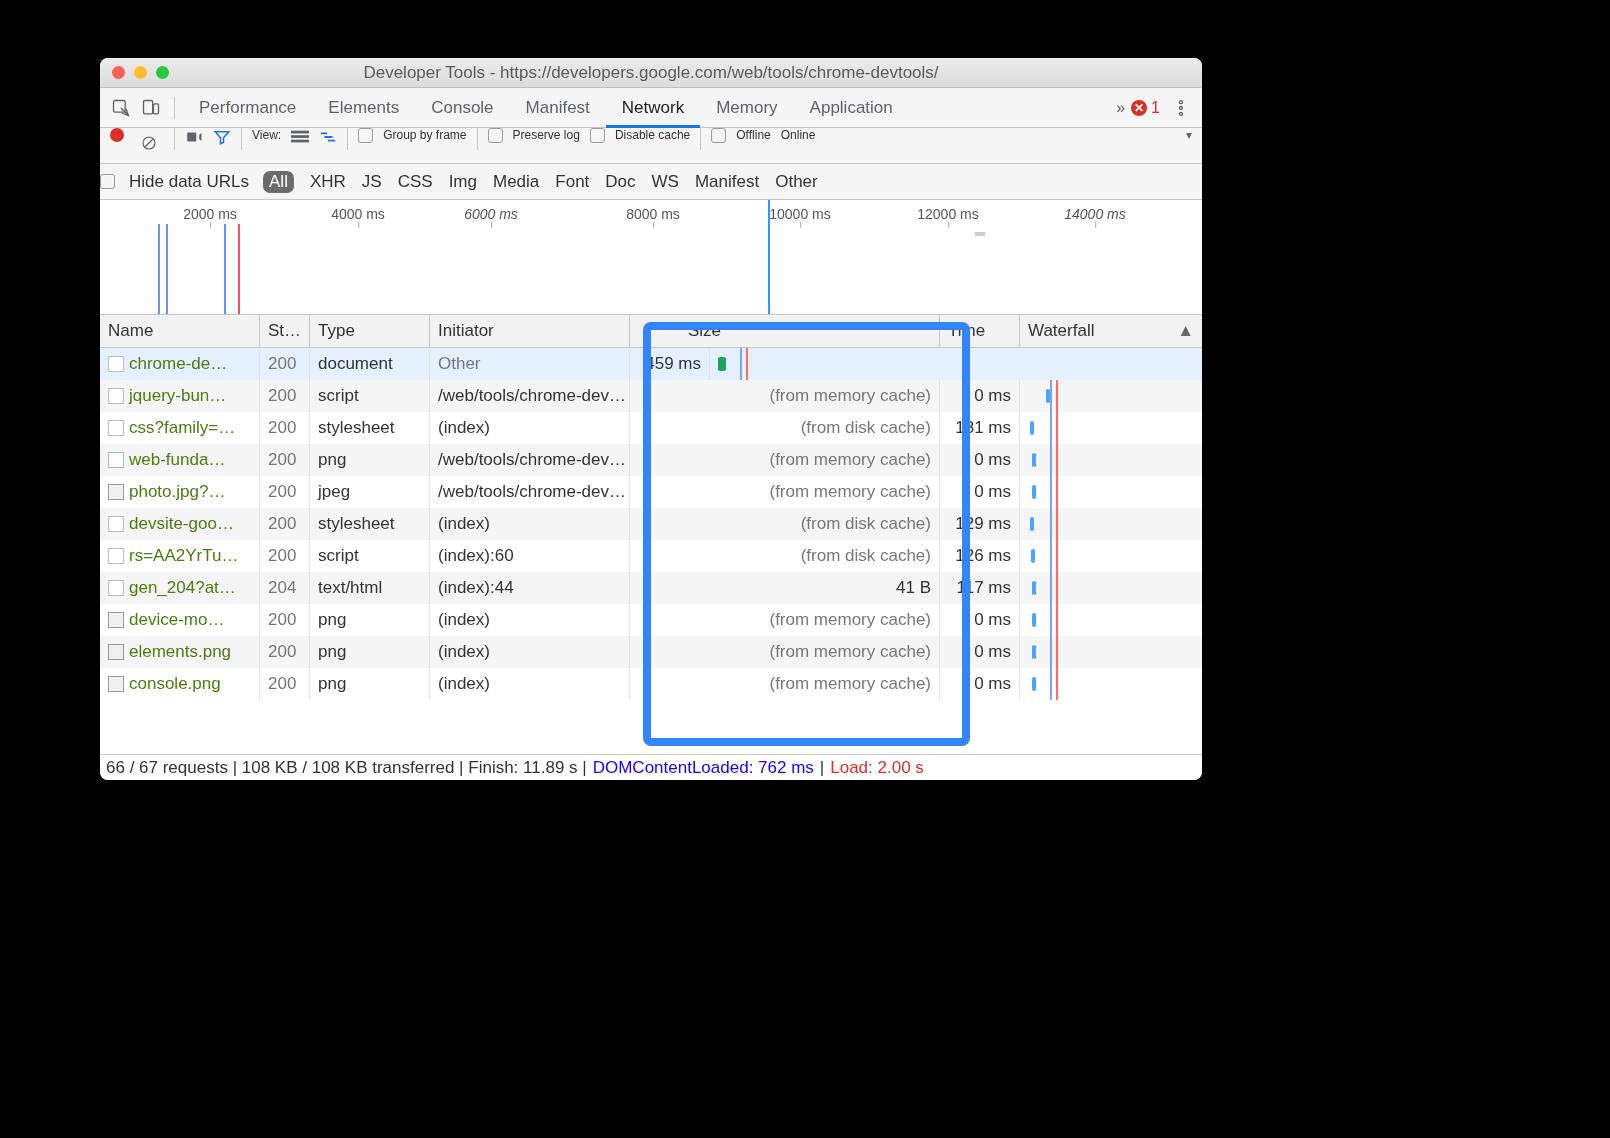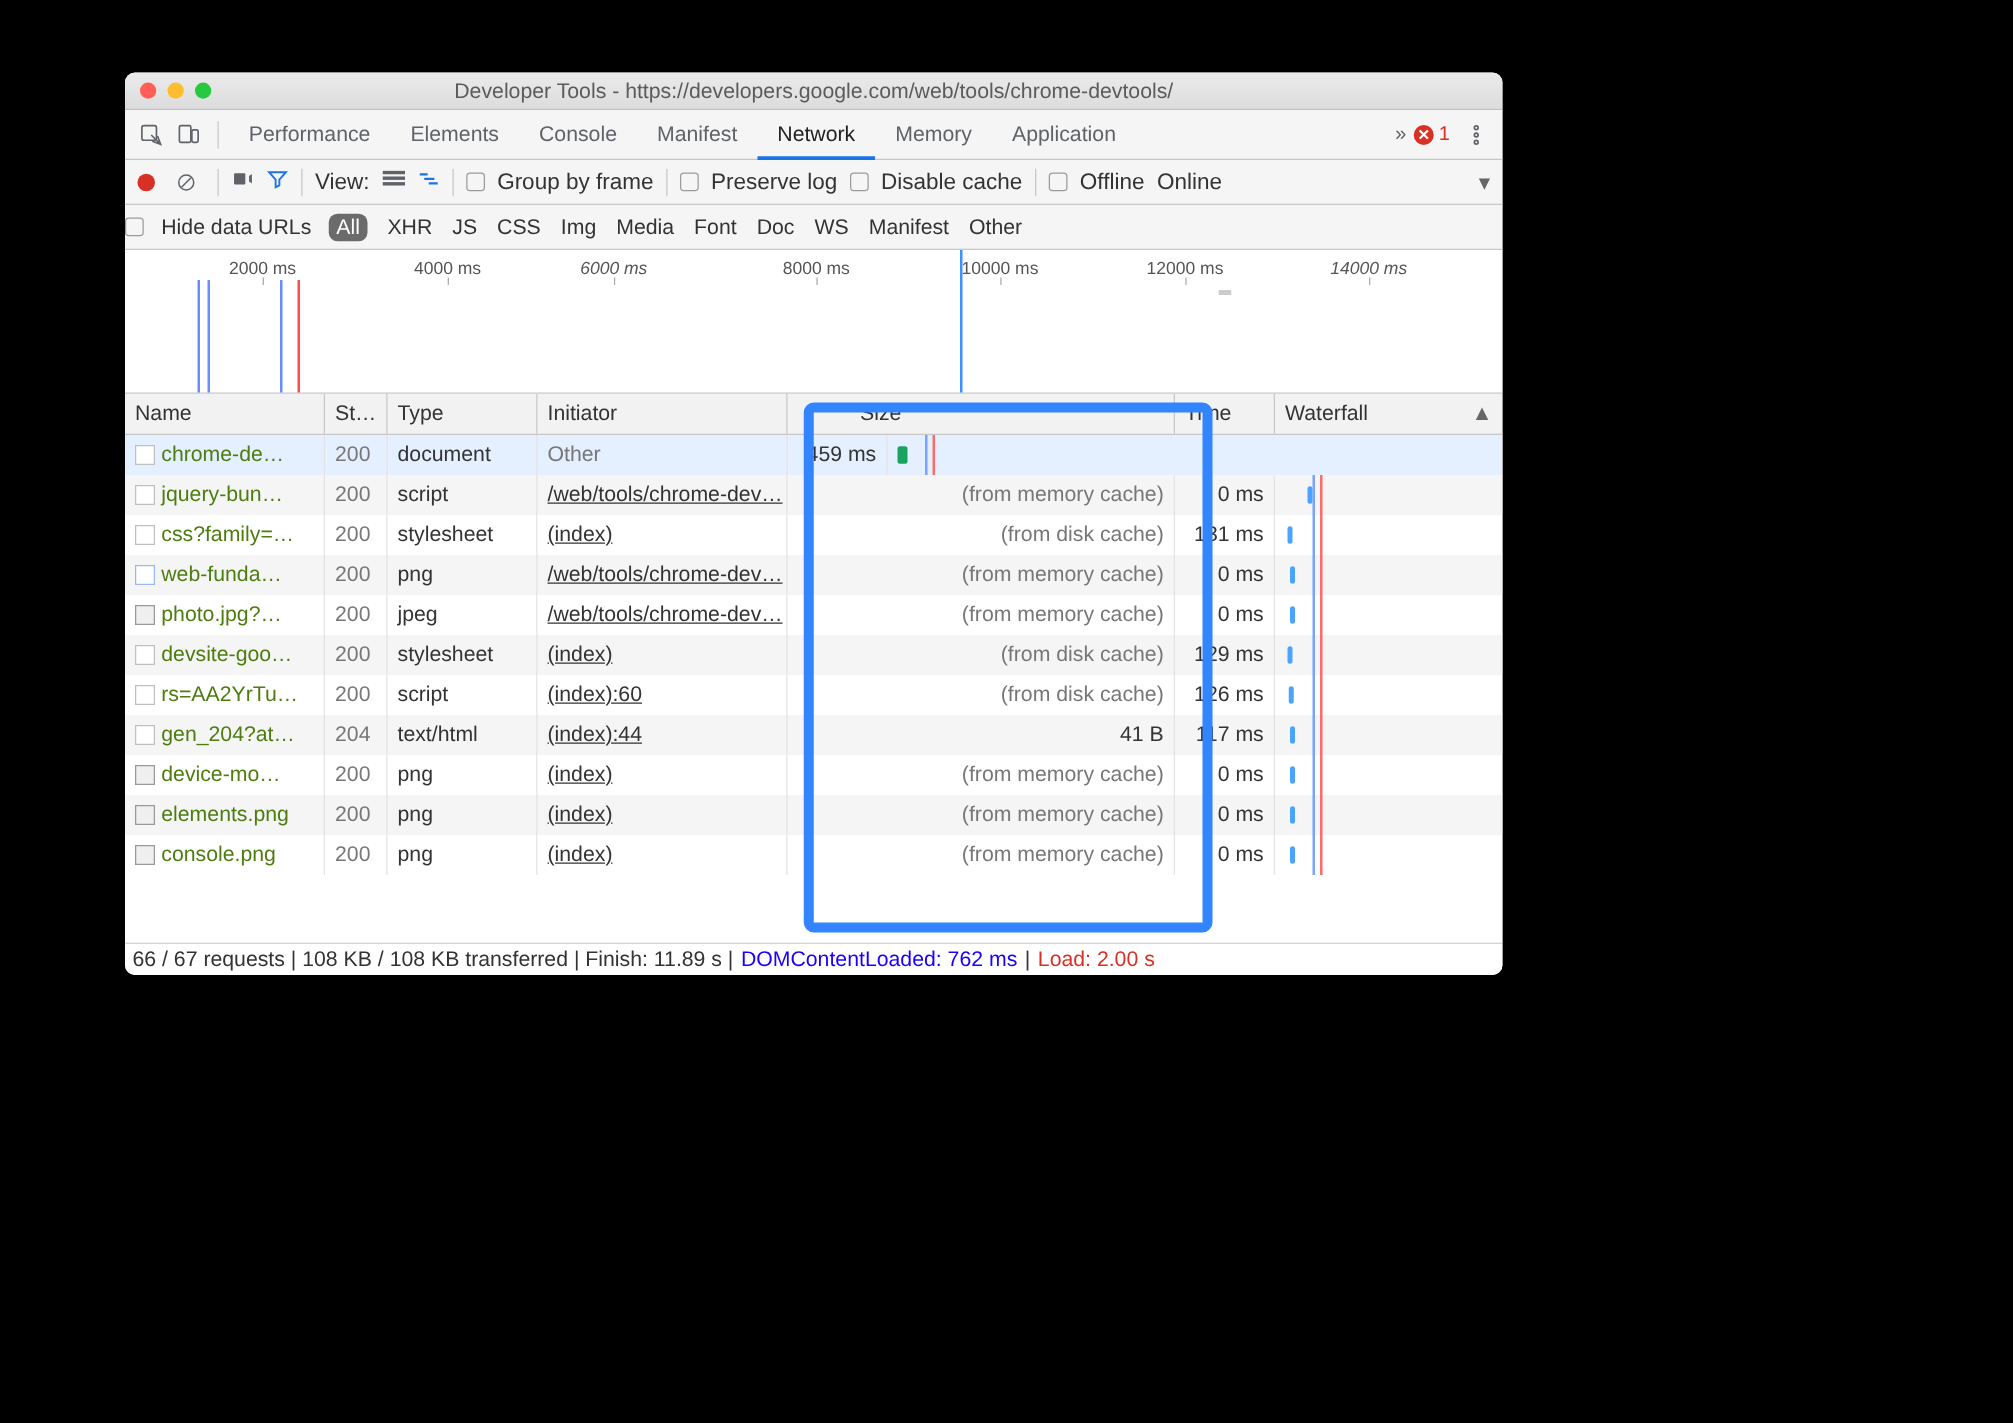--- a/index.html
+++ b/index.html
@@ -40,21 +40,21 @@
   .iconbtn svg{width:20px;height:20px;fill:none;stroke:currentColor;stroke-width:1.6}
   .tabs-sep{width:1px;height:22px;background:var(--border);margin:0 8px}
   .tab,.tab-active{padding:0 16px;height:40px;display:flex;align-items:center;font-size:17px;color:#5f6368;cursor:pointer}
   .tab-active{color:#222;border-bottom:3px solid var(--blue);margin-bottom:0;padding-top:3px}
   .tabs-right{margin-left:auto;display:flex;align-items:center;gap:6px;margin-right:6px}
   .err-badge{display:inline-flex;align-items:center;gap:4px;color:var(--red);}
   .err-badge .c{width:16px;height:16px;background:var(--red);border-radius:50%;color:#fff;display:inline-flex;align-items:center;justify-content:center;font-size:12px;font-weight:700}
   .kebab{color:#5f6368}
   .chev{color:#5f6368}
   
-  .toolbar{height:36px;display:flex;align-items:center;gap:10px;padding:0 10px;border-bottom:1px solid var(--border);background:var(--bg-bar2);font-size:18px;color:#333}
+  .toolbar{height:36px;display:flex;gap:10px;padding:0 10px;border-bottom:1px solid var(--border);background:var(--bg-bar2);font-size:12px;color:#333}
   .rec{width:14px;height:14px;background:var(--red);border-radius:50%}
   .toolbar .sep{width:1px;height:22px;background:var(--border)}
   .toolbar svg{width:18px;height:18px}
   .cam-off{fill:#5f6368}
   .funnel{stroke:var(--blue);fill:none;stroke-width:2}
   .cb{width:15px;height:15px;border:1px solid #9b9b9b;border-radius:3px;display:inline-block}
   .toolbar span.lbl,.filterbar span.lbl{color:#333}
   
   .filterbar{height:36px;display:flex;align-items:center;gap:14px;padding:0 0 0 0;border-bottom:1px solid var(--border);background:var(--bg-bar2);font-size:17px}
   .filter-input{border:none;background:transparent;height:34px;width:270px;padding:0 10px;font-size:17px;color:#333;outline:none}
@@ -80,21 +80,21 @@
   .col-wf{flex:1}
   
   .rows{flex:1;overflow:hidden;position:relative;background:#fff}
   .row{height:32px;display:flex;align-items:center;font-size:17px;color:#333}
   .row:nth-child(even){background:var(--row-alt)}
   .row.sel{background:#e4efff}
   .cell{padding:0 8px;border-right:1px solid var(--border-light);height:100%;display:flex;align-items:center;overflow:hidden;white-space:nowrap;text-overflow:ellipsis}
   .cell.name{width:160px;gap:5px;color:#4d7c0f}
   .cell.st{width:50px;color:var(--text-gray)}
   .cell.type{width:120px}
-  .cell.init{width:200px;text-decoration:underline;color:#333}
+  .cell.init{width:200px;color:#333}
   .cell.init.plain{text-decoration:none;color:var(--text-gray)}
   .cell.size{width:310px;justify-content:flex-end;}
   .cell.size.cache{color:var(--text-gray)}
   .cell.time{width:80px;justify-content:flex-end}
   .cell.wf{flex:1;position:relative;border-right:none}
   .wf-bar{position:absolute;height:14px;top:9px;border-radius:2px}
   .wf-red{position:absolute;top:0;bottom:0;width:2px;background:#ff6a6a}
   .wf-blue{position:absolute;top:0;bottom:0;width:2px;background:#7aa3ff}
   .fi{width:16px;height:16px;display:inline-block;background:#fff;border:1px solid #bbb}
   .fi.doc{border-color:#c0c0c0}

